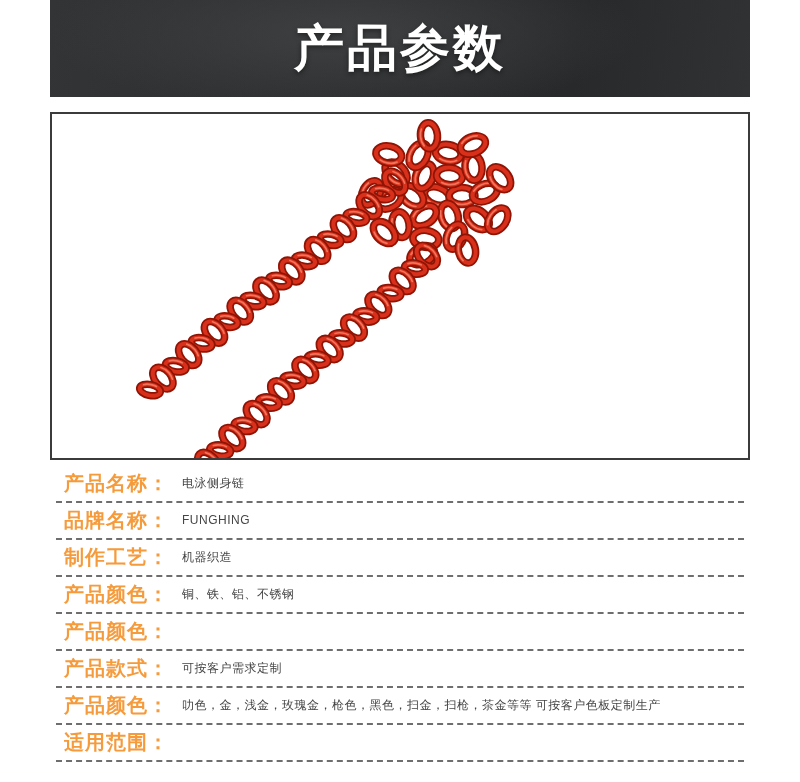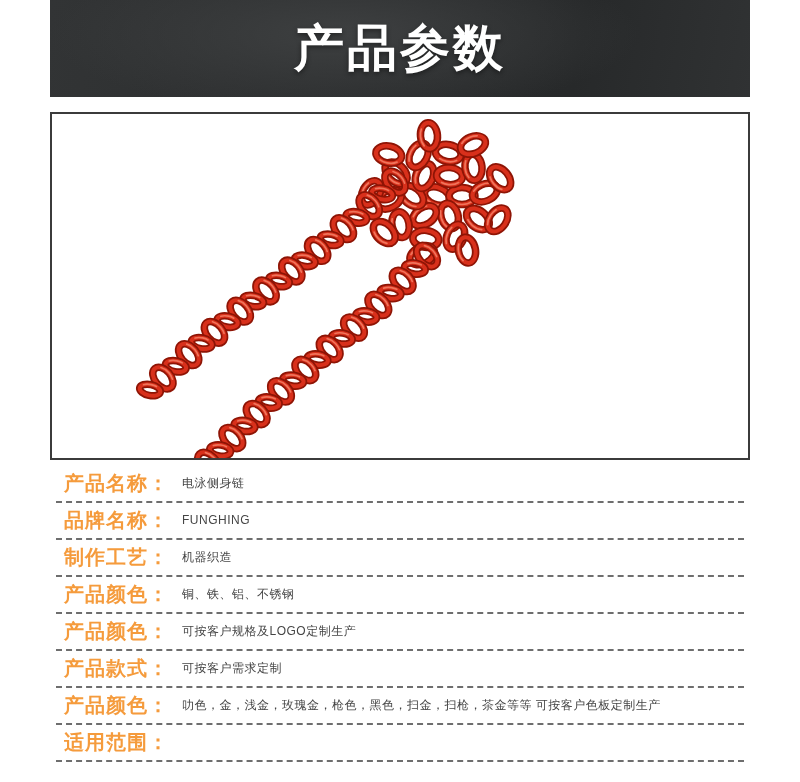--- a/index.html
+++ b/index.html
@@ -293,21 +293,20 @@
       <span class="spec-value">机器织造</span>
     </div>
 
     <div class="spec-row">
       <span class="spec-label">产品颜色：</span>
       <span class="spec-value">铜、铁、铝、不锈钢</span>
     </div>
 
     <div class="spec-row">
       <span class="spec-label">产品颜色：</span>
-      <span class="spec-value">可按客户规格及LOGO定制生产</span>
     </div>
 
     <div class="spec-row">
       <span class="spec-label">产品款式：</span>
       <span class="spec-value">可按客户需求定制</span>
     </div>
 
     <div class="spec-row">
       <span class="spec-label">产品颜色：</span>
       <span class="spec-value">叻色，金，浅金，玫瑰金，枪色，黑色，扫金，扫枪，茶金等等 可按客户色板定制生产</span>

